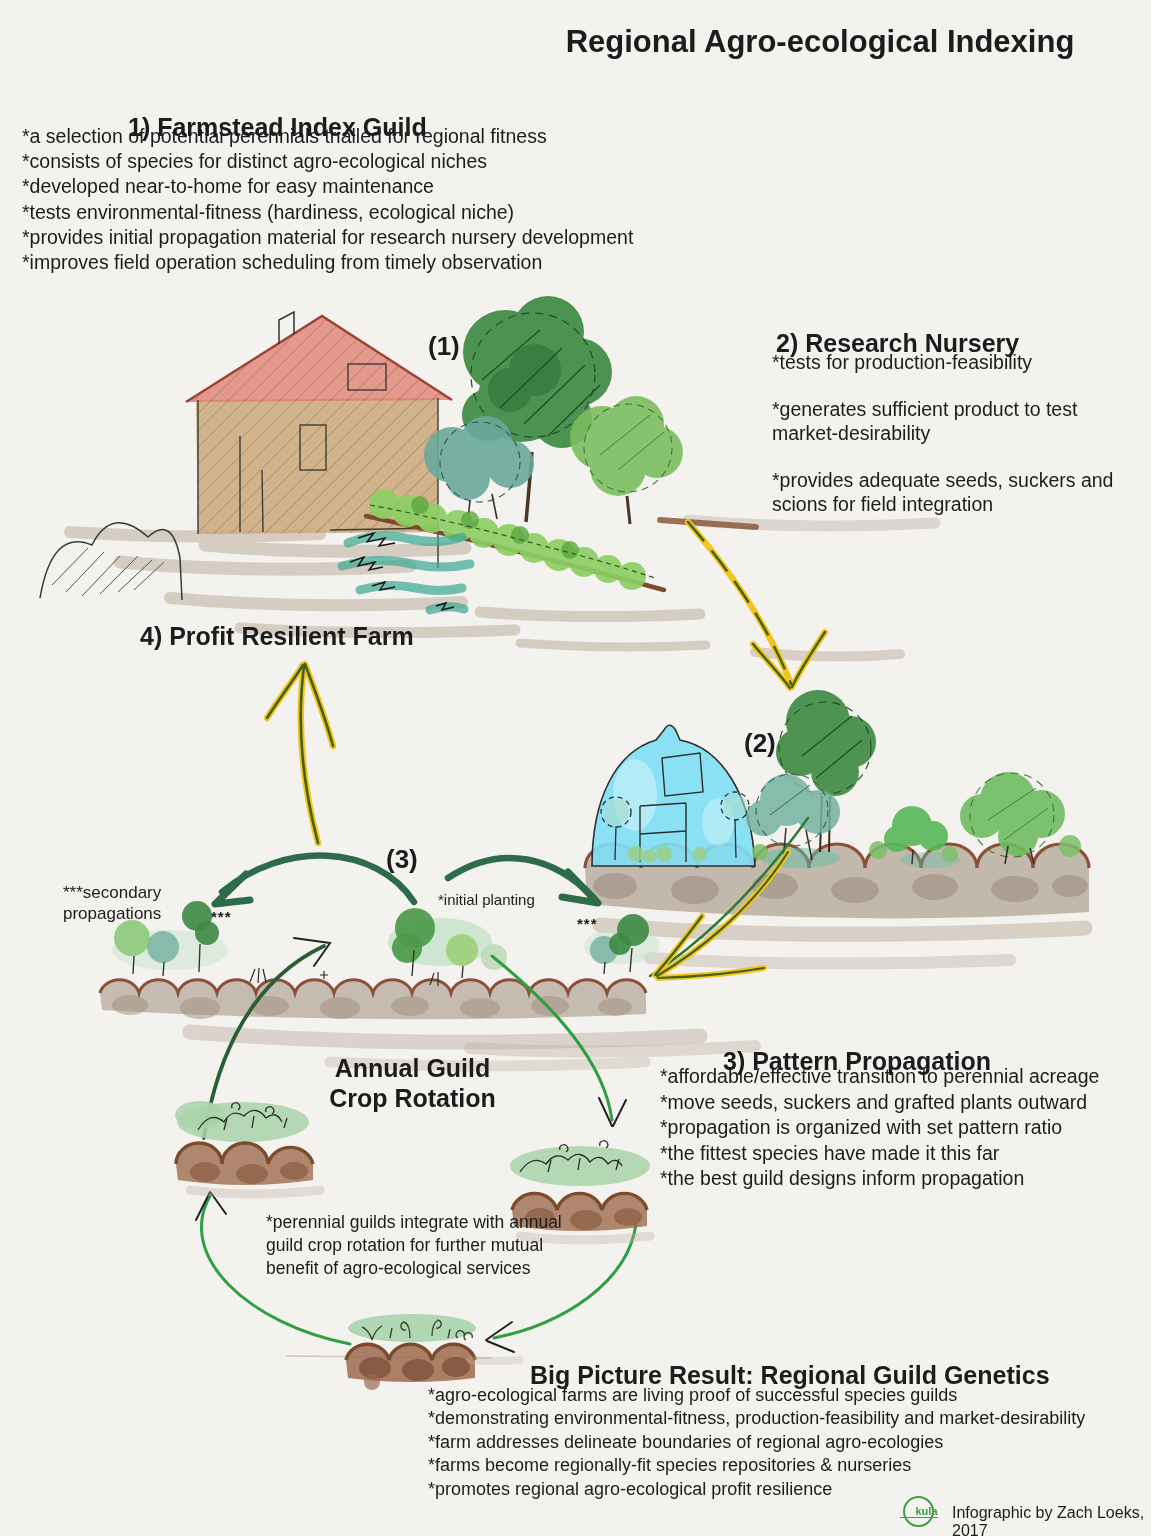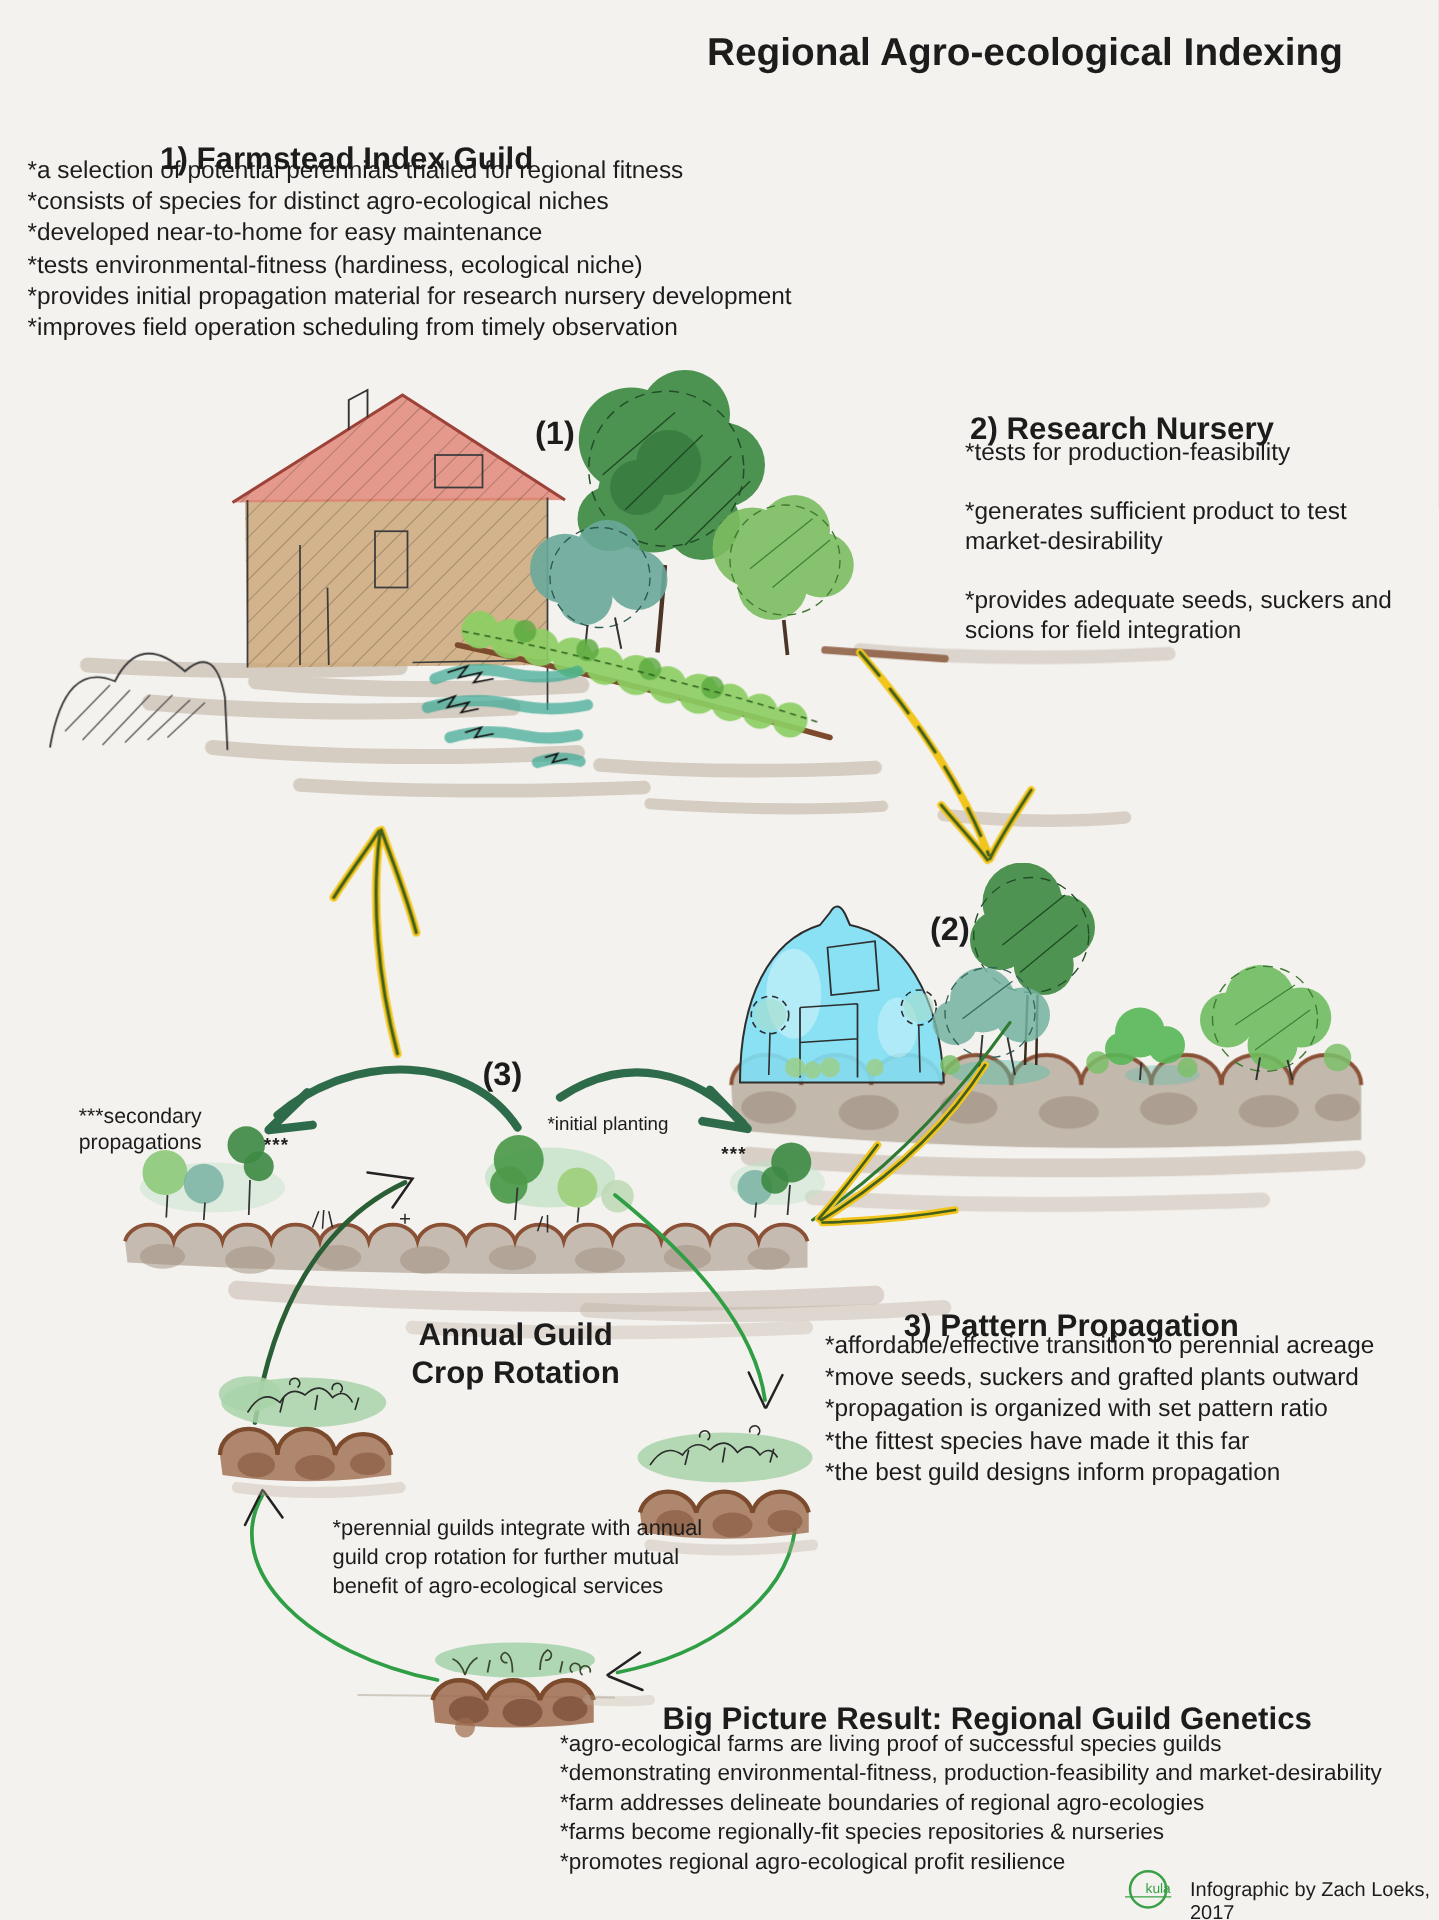--- a/index.html
+++ b/index.html
@@ -20,37 +20,37 @@
   .bullets{font-size:19.5px;line-height:25.2px;}
   #farm-heading{left:128px;top:92px;}
   #farm-bullets{left:22px;top:124px;width:790px;}
   #nursery-heading{left:776px;top:308px;}
   #nursery-bullets{left:772px;top:350px;width:372px;font-size:19.5px;line-height:24px;}
   #nursery-bullets li{margin-bottom:23px;}
   #profit-heading{left:140px;top:601px;}
   #pattern-heading{left:723px;top:1026px;}
   #pattern-bullets{left:660px;top:1064px;width:495px;font-size:19.5px;line-height:25.6px;}
   #big-heading{left:530px;top:1340px;}
-  #big-bullets{left:448px;top:1384px;width:700px;font-size:18px;line-height:23.4px;}
+  #big-bullets{left:428px;top:1384px;width:700px;font-size:18px;line-height:23.4px;}
   .marker{font-size:26px;font-weight:700;}
   #marker1{left:428px;top:331px;}
   #marker2{left:744px;top:728px;}
   #marker3{left:386px;top:844px;}
   #secondary-label{left:63px;top:882px;font-size:17px;line-height:21px;}
   #stars-left{left:211px;top:908px;font-size:15px;font-weight:700;letter-spacing:1px;}
   #initial-label{left:438px;top:891px;font-size:15px;}
   #stars-right{left:577px;top:915px;font-size:15px;font-weight:700;letter-spacing:1px;}
   #annual-label{left:295px;top:1053px;width:235px;text-align:center;font-size:25px;font-weight:700;line-height:30px;}
   #perennial-note{left:266px;top:1211px;width:302px;font-size:17.5px;line-height:23px;}
   #credit{left:952px;top:1504px;font-size:16px;}
   #logo{
     left:903px;top:1496px;width:31px;height:31px;border:2.5px solid #3aa045;border-radius:50%;
     display:flex;align-items:center;justify-content:center;box-sizing:border-box;
   }
-  #logo span{font-size:11px;font-weight:400;color:#3aa045;border-bottom:1px solid #3aa045;line-height:11px;padding-left:16px;}
+  #logo span{font-size:11px;font-weight:700;color:#3aa045;border-bottom:1px solid #3aa045;line-height:11px;padding-left:16px;}
 </style>
 </head>
 <body>
 
 <div class="page">
 
   <svg class="art" viewBox="0 0 1151 1536" aria-hidden="true">
     <defs>
       <pattern id="hatch" width="12" height="12" patternUnits="userSpaceOnUse" patternTransform="rotate(45)">
         <line x1="0" y1="0" x2="0" y2="12" stroke="rgba(70,60,45,0.35)" stroke-width="1.5"></line>
@@ -444,20 +444,21 @@
 
   <section>
     <h2 class="abs h2" id="nursery-heading">2) Research Nursery</h2>
     <ul class="abs" id="nursery-bullets">
         <li>*tests for production-feasibility</li>
         <li>*generates sufficient product to test market-desirability</li>
         <li>*provides adequate seeds, suckers and scions for field integration</li>
       </ul>
   </section>
 
+  <h2 class="abs h2" id="profit-heading">4) Profit Resilient Farm</h2>
 
   <section>
     <h2 class="abs h2" id="pattern-heading">3) Pattern Propagation</h2>
     <ul class="abs bullets" id="pattern-bullets">
         <li>*affordable/effective transition to perennial acreage</li>
         <li>*move seeds, suckers and grafted plants outward</li>
         <li>*propagation is organized with set pattern ratio</li>
         <li>*the fittest species have made it this far</li>
         <li>*the best guild designs inform propagation</li>
       </ul>

